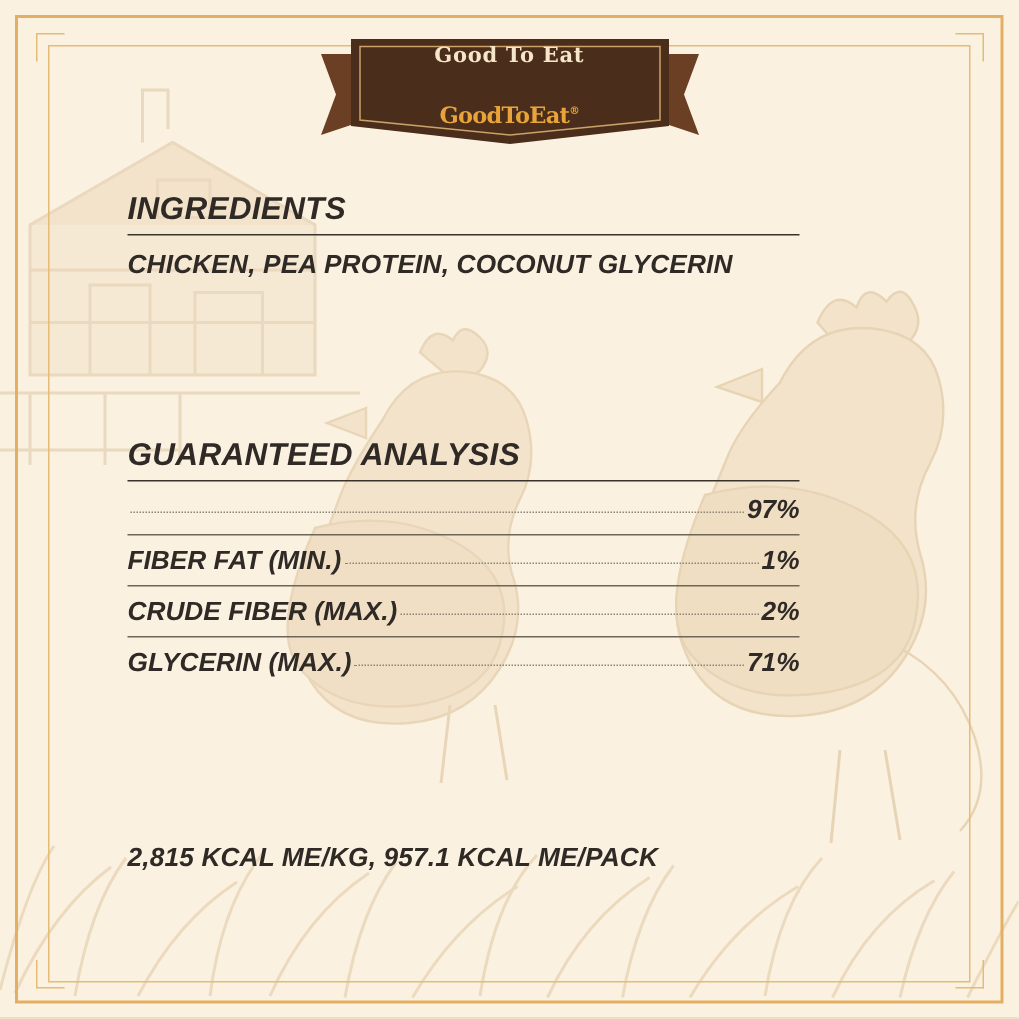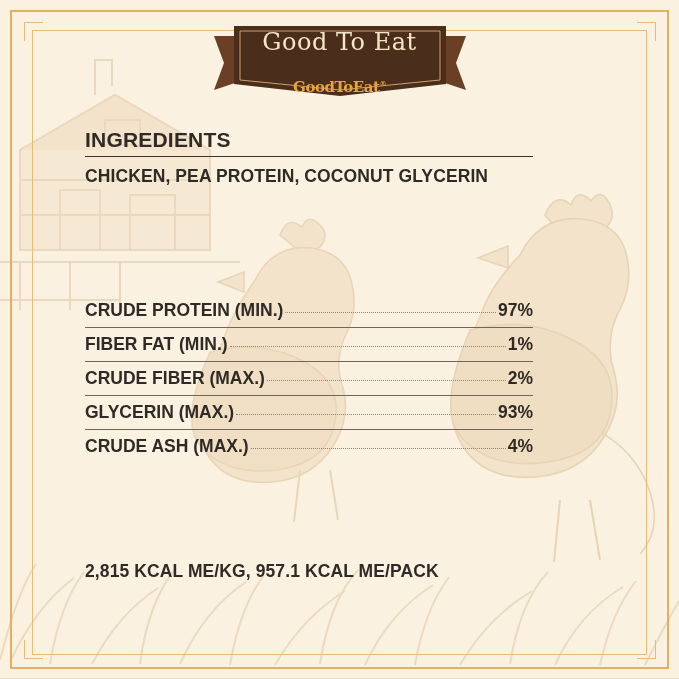--- a/index.html
+++ b/index.html
@@ -81,22 +81,22 @@
     width: 260px; height: 78px;
     display: flex;
     flex-direction: column;
     align-items: center;
     justify-content: flex-start;
     padding-top: 12px;
     box-sizing: border-box;
   }
   .brand-title {
     font-family: "DejaVu Serif", serif;
-    font-size: 24px;
-    font-weight: normal;
+    font-size: 14px;
+    font-weight: bold;
     color: #f6e6c9;
     letter-spacing: 0.5px;
     line-height: 1;
   }
   .brand-sub {
     margin-top: 24px;
     font-family: "DejaVu Serif", serif;
     font-size: 15px;
     font-weight: bold;
     color: #e8a33b;
@@ -108,20 +108,21 @@
     vertical-align: super;
     color: #e8a33b;
   }
 
   
   .content {
     position: absolute;
     left: 0; top: 0;
     width: 561px; height: 679px;
     z-index: 4;
+    font-style: italic;
   }
 
   .section {
     position: absolute;
     left: 85px;
     width: 450px;
   }
 
   .section-heading {
     font-family: "Liberation Sans", sans-serif;
@@ -262,51 +263,46 @@
   </div>
 
   <div class="content">
 
     <div class="section" id="ingredients-section">
       <div class="section-heading">INGREDIENTS</div>
       <div class="body-line">CHICKEN, PEA PROTEIN, COCONUT GLYCERIN</div>
     </div>
 
     <div class="section" id="ga-section">
+      <div class="section-heading">GUARANTEED ANALYSIS</div>
       <div class="ga-rows">
 
         <div class="ga-row">
-          <span class="ga-label">CRUDE PROTEIN (MIN.)</span>
           <span class="ga-dots"></span>
           <span class="ga-value">97%</span>
         </div>
 
         <div class="ga-row">
           <span class="ga-label">FIBER FAT (MIN.)</span>
           <span class="ga-dots"></span>
           <span class="ga-value">1%</span>
         </div>
 
         <div class="ga-row">
           <span class="ga-label">CRUDE FIBER (MAX.)</span>
           <span class="ga-dots"></span>
           <span class="ga-value">2%</span>
         </div>
 
         <div class="ga-row">
           <span class="ga-label">GLYCERIN (MAX.)</span>
           <span class="ga-dots"></span>
-          <span class="ga-value">93%</span>
+          <span class="ga-value">71%</span>
         </div>
 
-        <div class="ga-row">
-          <span class="ga-label">CRUDE ASH (MAX.)</span>
-          <span class="ga-dots"></span>
-          <span class="ga-value">4%</span>
-        </div>
 
       </div>
     </div>
 
     <div class="section" id="calorie-section">
       <div class="body-line">2,815 KCAL ME/KG, 957.1 KCAL ME/PACK</div>
     </div>
 
   </div>
 </div>

